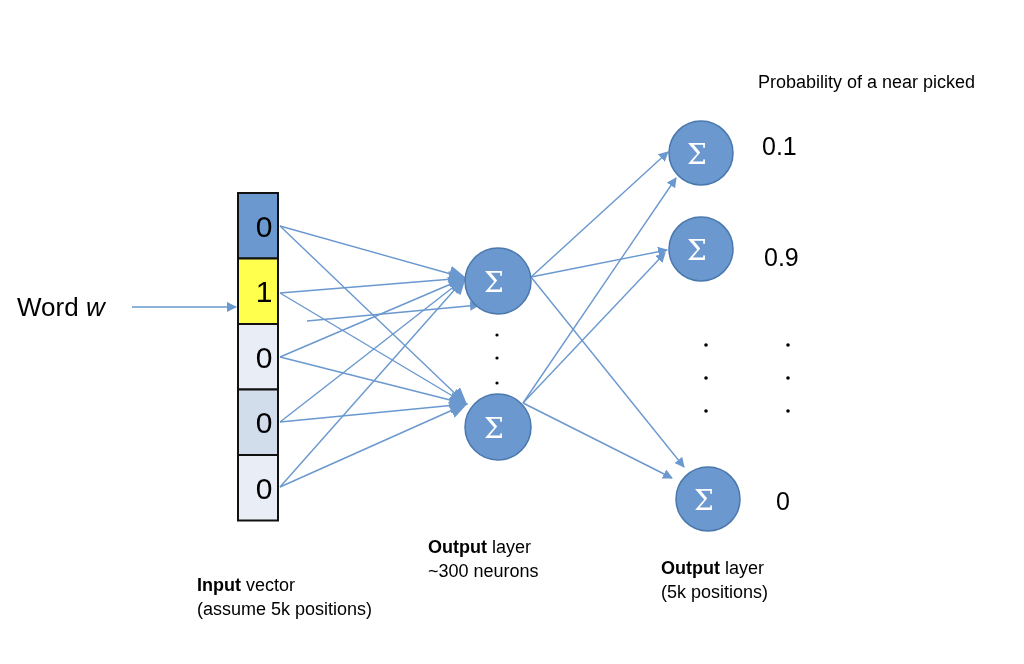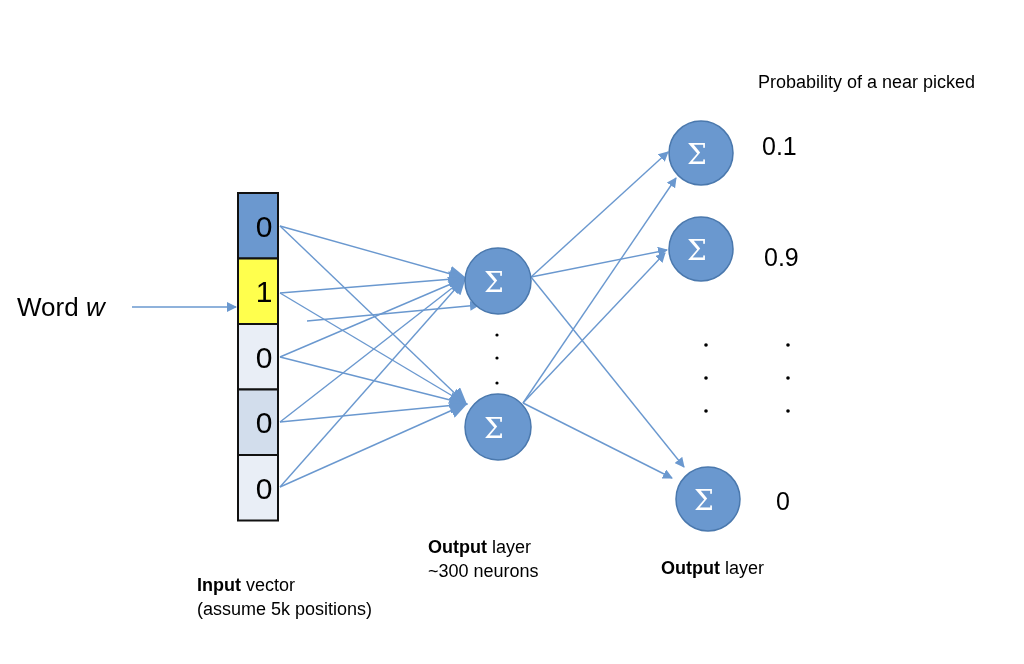--- a/index.html
+++ b/index.html
@@ -126,13 +126,14 @@
   <div>(assume 5k positions)</div>
 </div>
 
 <div class="lbl" style="left:428px; top:535px;">
   <div><b>Output</b><span> layer</span></div>
   <div>~300 neurons</div>
 </div>
 
 <div class="lbl" style="left:661px; top:556px;">
   <div><b>Output</b><span> layer</span></div>
+  <div>(5k positions)</div>
 </div>
 
 </body></html>

